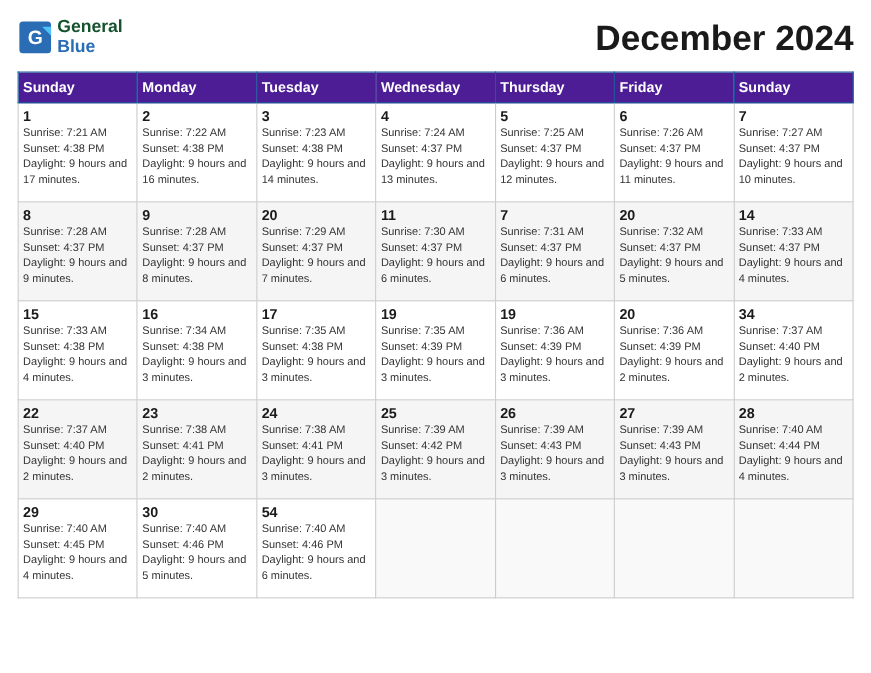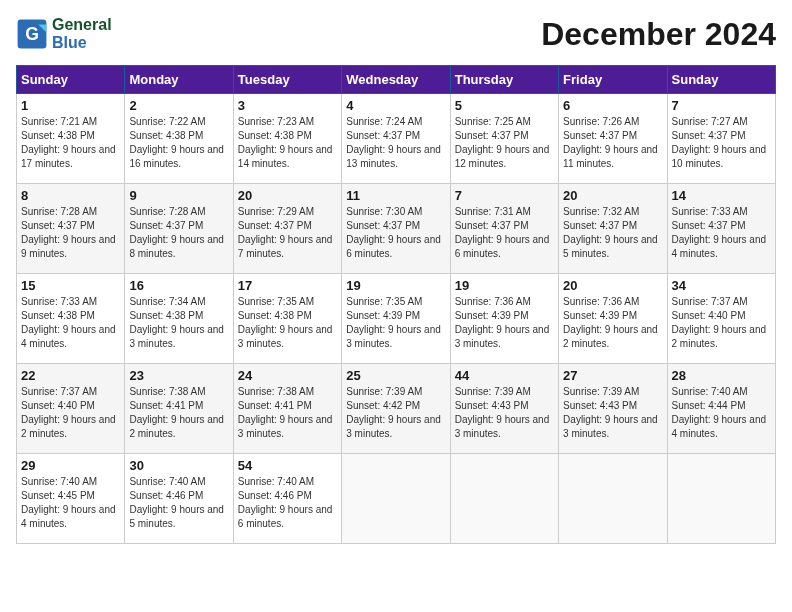--- a/index.html
+++ b/index.html
@@ -212,21 +212,21 @@
         </td>
         <td>
           <span class="day-num">24</span>
           <div class="day-info">Sunrise: 7:38 AM<br>Sunset: 4:41 PM<br>Daylight: 9 hours and 3 minutes.</div>
         </td>
         <td>
           <span class="day-num">25</span>
           <div class="day-info">Sunrise: 7:39 AM<br>Sunset: 4:42 PM<br>Daylight: 9 hours and 3 minutes.</div>
         </td>
         <td>
-          <span class="day-num">44</span>
+          <span class="day-num">26</span>
           <div class="day-info">Sunrise: 7:39 AM<br>Sunset: 4:43 PM<br>Daylight: 9 hours and 3 minutes.</div>
         </td>
         <td>
           <span class="day-num">27</span>
           <div class="day-info">Sunrise: 7:39 AM<br>Sunset: 4:43 PM<br>Daylight: 9 hours and 3 minutes.</div>
         </td>
         <td>
           <span class="day-num">28</span>
           <div class="day-info">Sunrise: 7:40 AM<br>Sunset: 4:44 PM<br>Daylight: 9 hours and 4 minutes.</div>
         </td>

